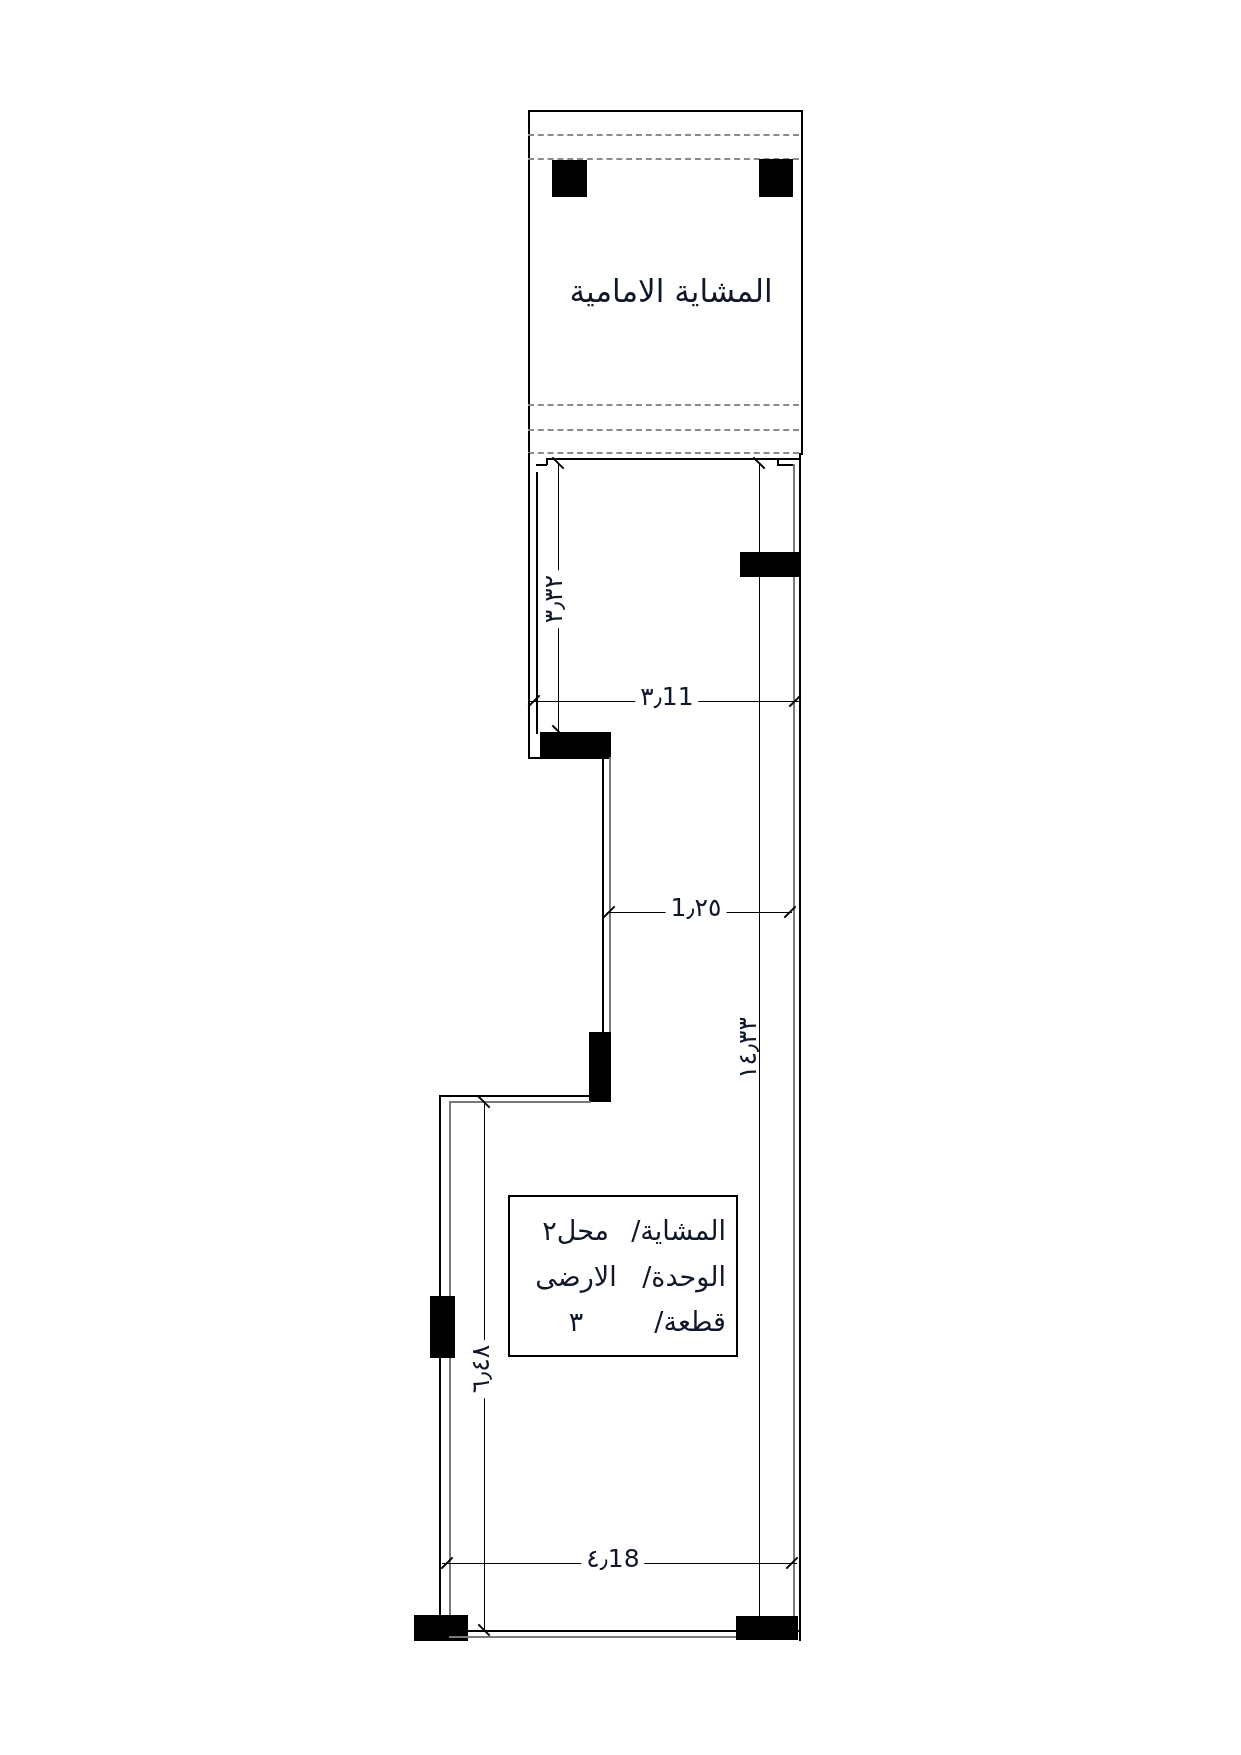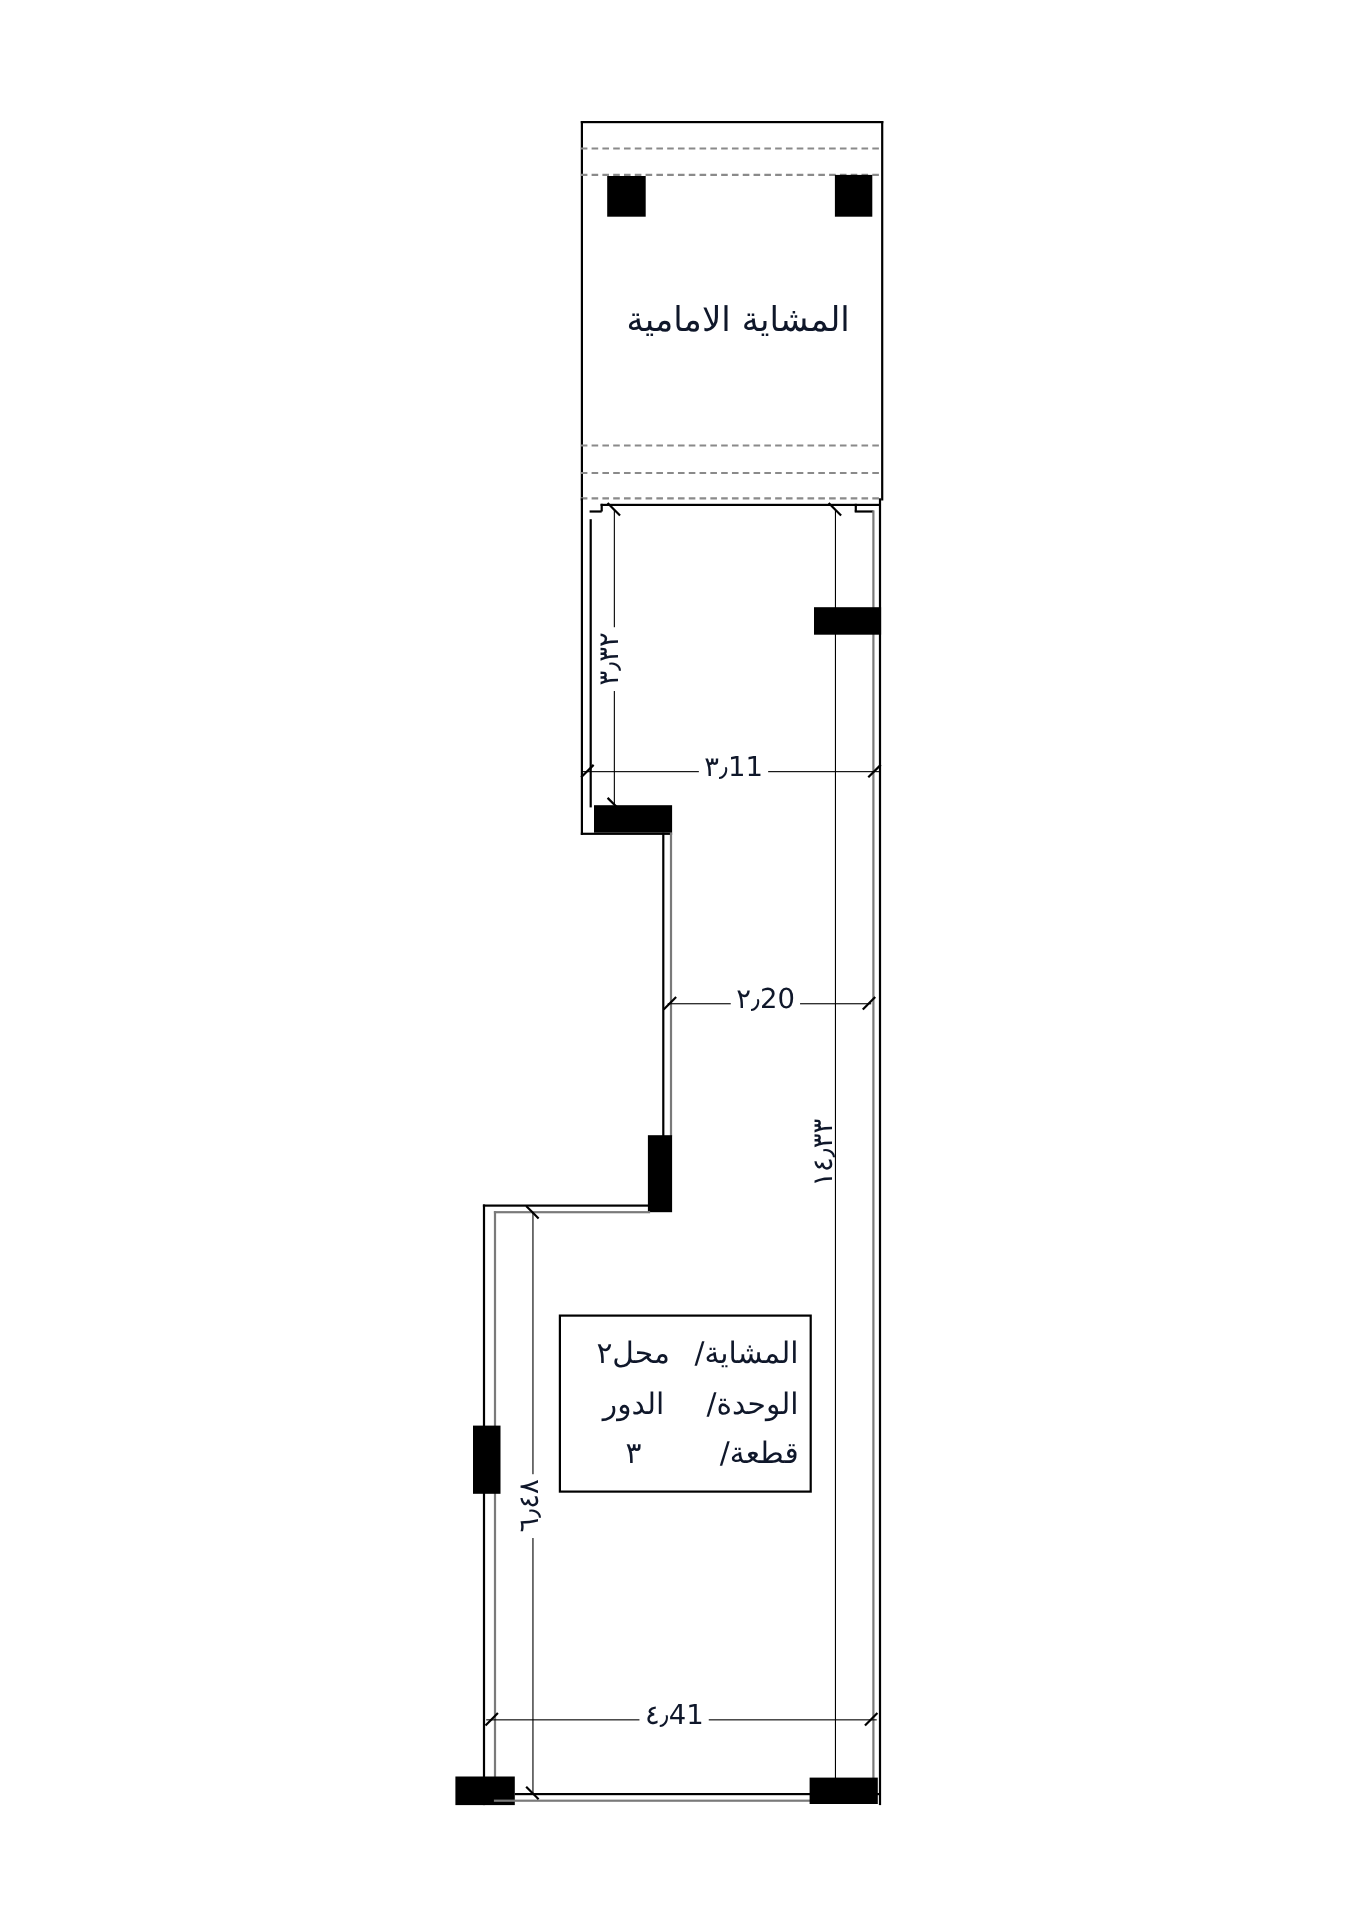--- a/index.html
+++ b/index.html
@@ -95,44 +95,44 @@
   <div class="dimt rot bg" style="left:539px;top:599px;">٣٫٣٢</div>
 
   <div class="dh" style="left:514px;top:701px;width:271px;"></div>
   <div class="tk tkh" style="left:519px;top:701px;"></div>
   <div class="tk tkh" style="left:780px;top:701px;"></div>
   <div class="dimt bg" style="left:652px;top:697px;">٣٫11</div>
 
   <div class="dh" style="left:592px;top:912px;width:185px;"></div>
   <div class="tk tkh" style="left:594px;top:912px;"></div>
   <div class="tk tkh" style="left:775px;top:912px;"></div>
-  <div class="dimt bg" style="left:681px;top:908px;">٢٫20</div>
+  <div class="dimt bg" style="left:681px;top:908px;">1٫٢٥</div>
 
   <div class="dv" style="left:744px;top:463px;height:1167px;"></div>
   <div class="tk tkv" style="left:744px;top:463px;"></div>
   <div class="dimt rot" style="left:733px;top:1048px;">١٤٫٣٣</div>
 
   <div class="dv" style="left:469px;top:1102px;height:528px;"></div>
   <div class="tk tkv" style="left:469px;top:1102px;"></div>
   <div class="tk tkv" style="left:469px;top:1630px;"></div>
   <div class="dimt rot bg" style="left:466px;top:1369px;">٦٫٤٨</div>
 
   <div class="dh" style="left:427px;top:1563px;width:355px;"></div>
   <div class="tk tkh" style="left:432px;top:1563px;"></div>
   <div class="tk tkh" style="left:777px;top:1563px;"></div>
-  <div class="dimt bg" style="left:598px;top:1559px;">٤٫41</div>
+  <div class="dimt bg" style="left:598px;top:1559px;">٤٫18</div>
 
   <div id="unit-box">
     <div class="unit-row">
       <span>المشاية/</span>
       <span class="val">محل٢</span>
     </div>
     <div class="unit-row">
       <span>الوحدة/</span>
-      <span class="val">الدور</span>
+      <span class="val">الارضى</span>
     </div>
     <div class="unit-row">
       <span>قطعة/</span>
       <span class="val">٣</span>
     </div>
   </div>
 
 </div>
 
 </body></html>

